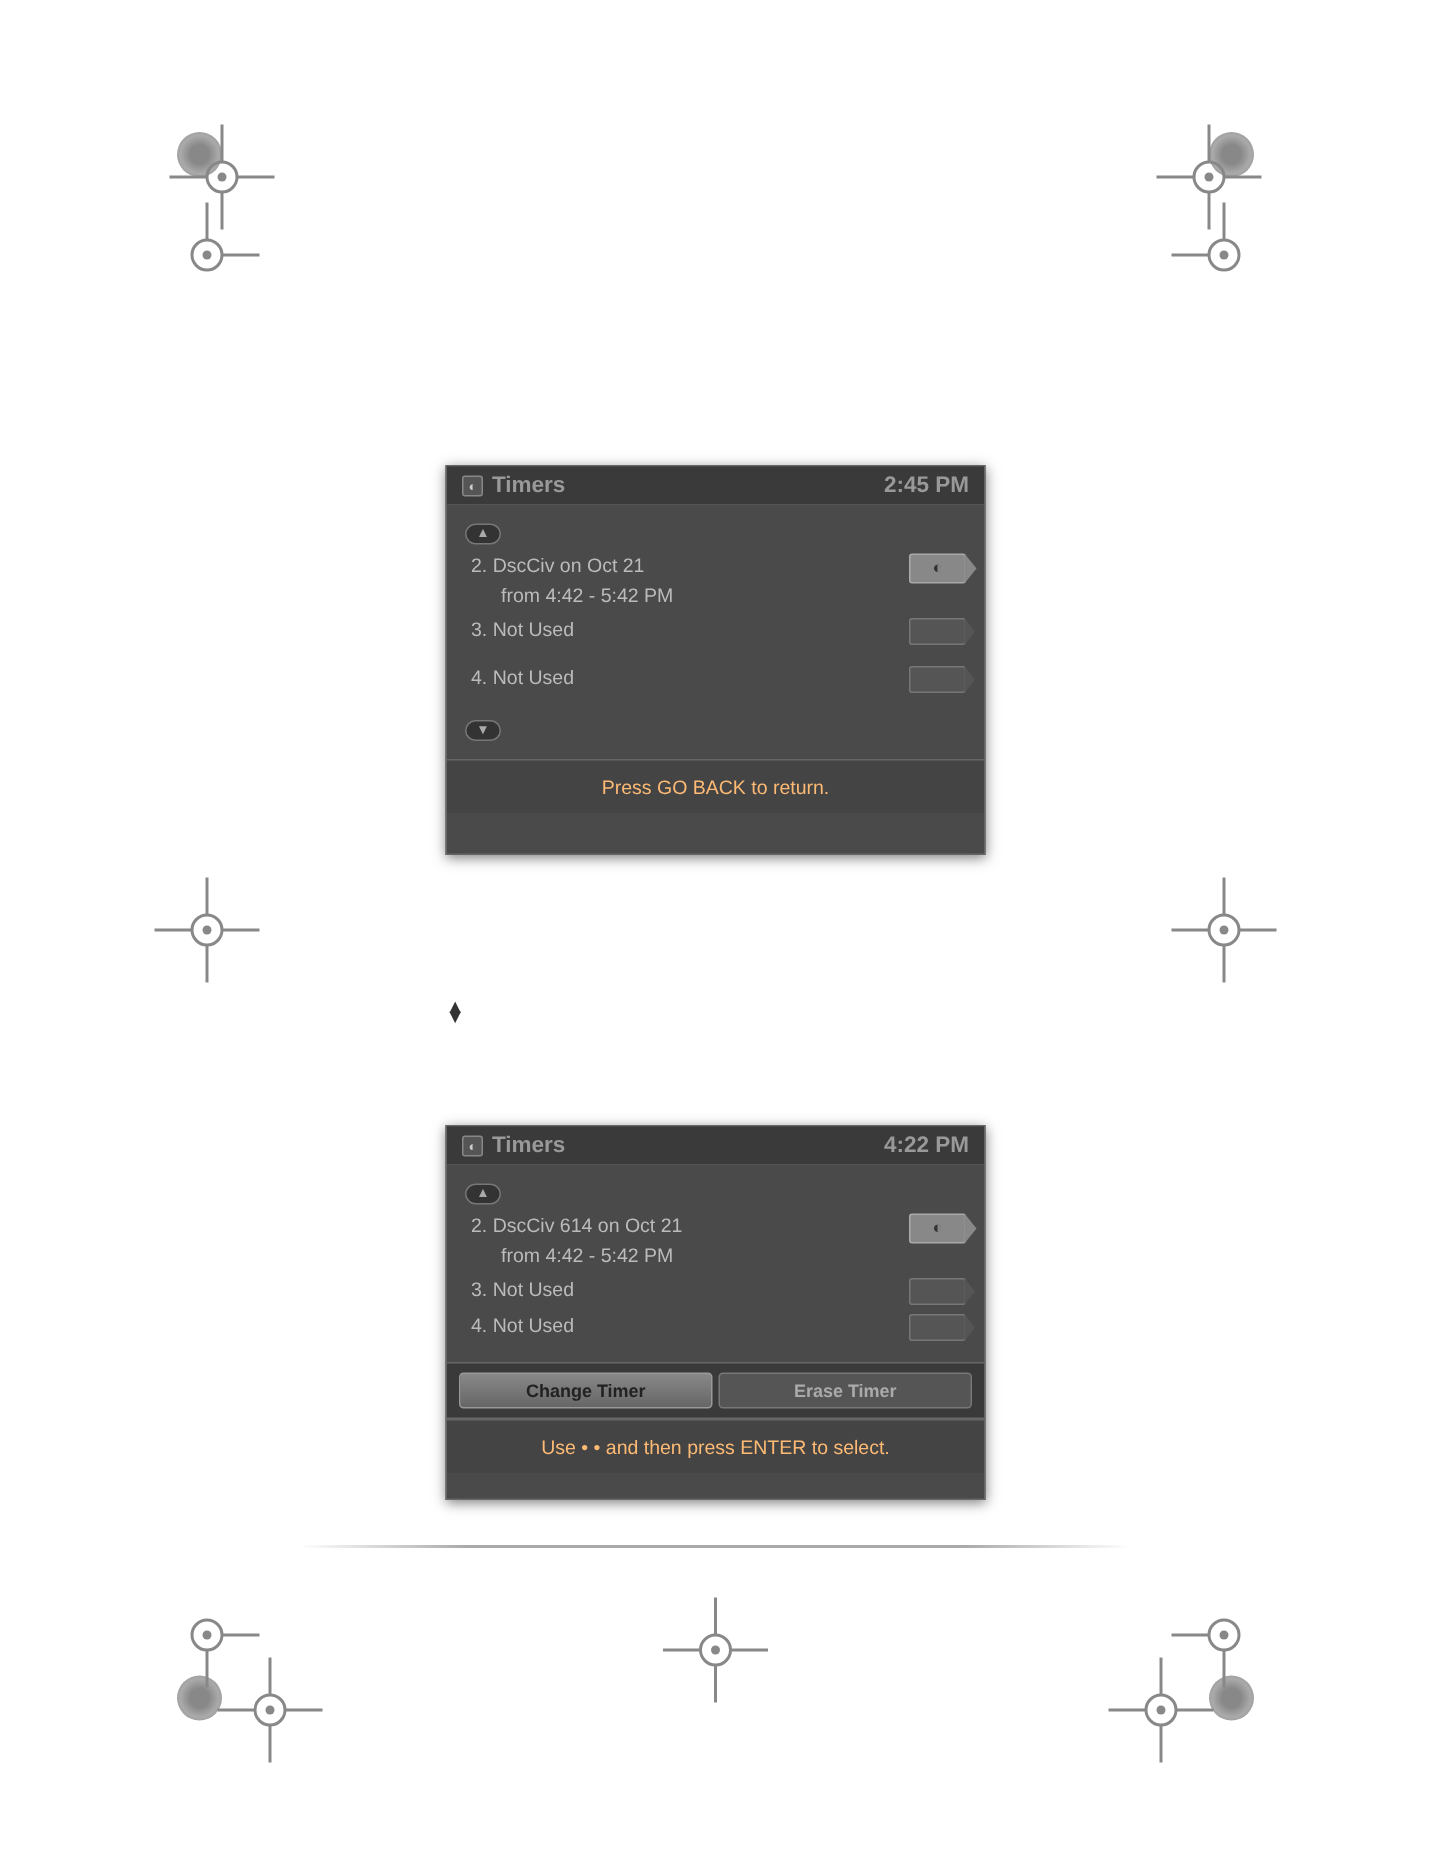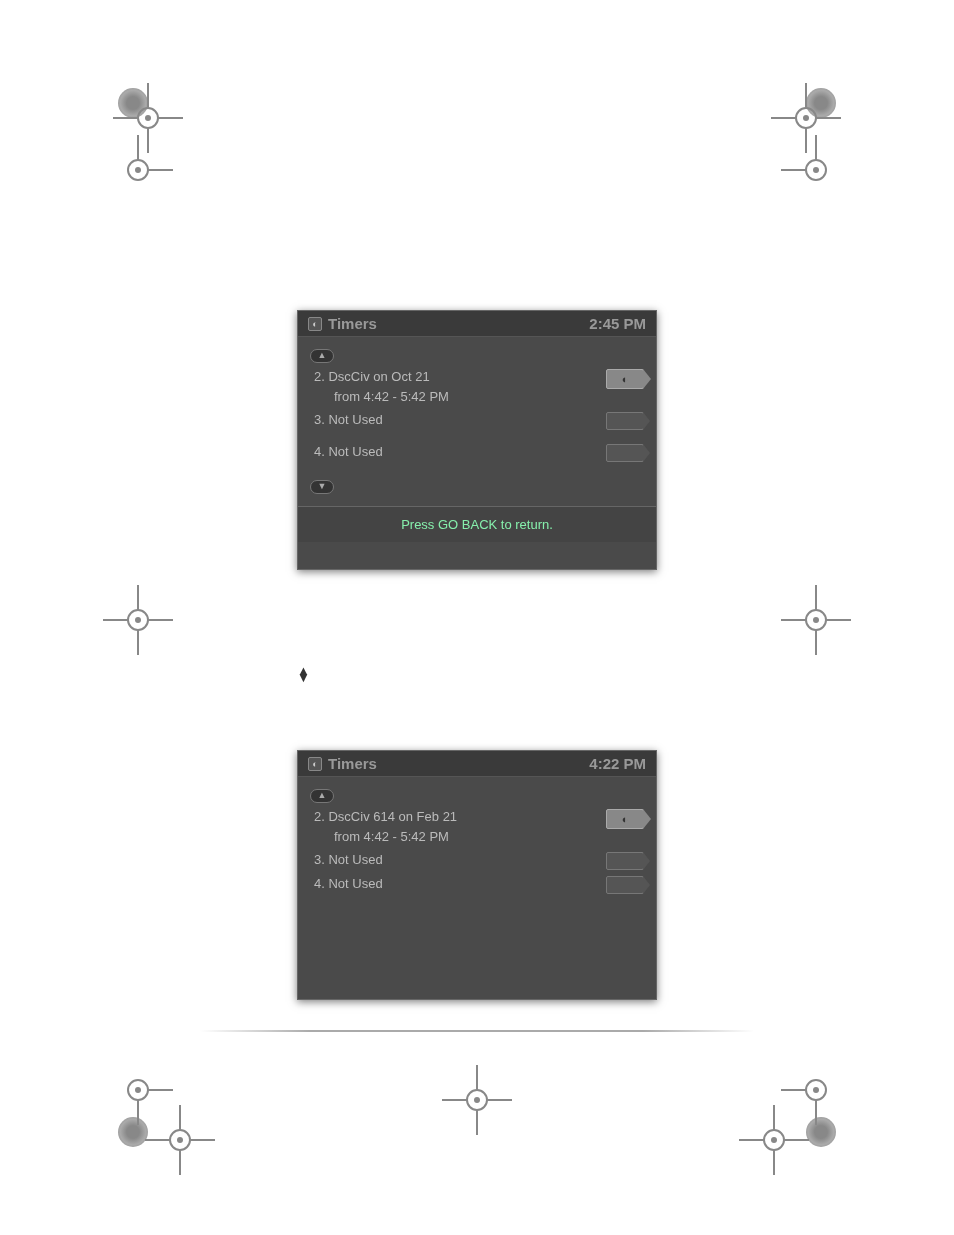--- a/index.html
+++ b/index.html
@@ -159,21 +159,21 @@
     border-left: 7px solid #555;
     border-top: 9px solid transparent;
     border-bottom: 9px solid transparent;
   }
   
   .panel-footer {
     background: #444;
     border-top: 1px solid #666;
     padding: 10px;
     text-align: center;
-    color: #86efac;
+    color: #fdba74;
     font-size: 13px;
   }
   
   .button-row {
     display: flex;
     gap: 4px;
     padding: 6px 8px;
     background: #3a3a3a;
     border-top: 1px solid #666;
     border-bottom: 1px solid #666;
@@ -382,35 +382,42 @@
       <span class="header-icon">◐</span>
       <span>Timers</span>
     </div>
     <span>4:22 PM</span>
   </div>
   <div class="panel-body" style="min-height:110px">
     <div class="scroll-arrow">▲</div>
     <div class="timer-row">
       <div class="timer-text">
         <span>2.</span>
-        <span>DscCiv 614 on Feb 21</span><br>
+        <span>DscCiv 614 on Oct 21</span><br>
         <span class="timer-indent">from 4:42 - 5:42 PM</span>
       </div>
       <div class="timer-icon-box">◐</div>
     </div>
     <div class="timer-row">
       <div class="timer-text">
         <span>3.</span>
         <span>Not Used</span>
       </div>
       <div class="empty-box"></div>
     </div>
     <div class="timer-row">
       <div class="timer-text">
         <span>4.</span>
         <span>Not Used</span>
       </div>
       <div class="empty-box"></div>
     </div>
   </div>
+  <div class="button-row">
+    <div class="ui-button">Change Timer</div>
+    <div class="ui-button secondary">Erase Timer</div>
+  </div>
+  <div class="panel-footer">
+    <span>Use • • and then press ENTER to select.</span>
+  </div>
 </div>
 
 <div class="bottom-line"></div>
 
 </body></html>

